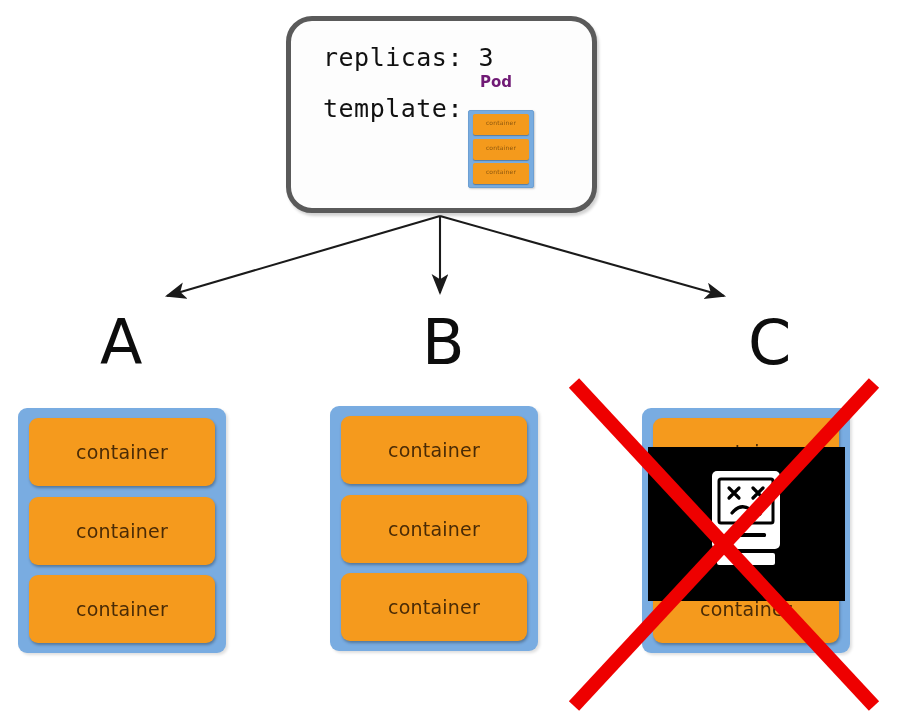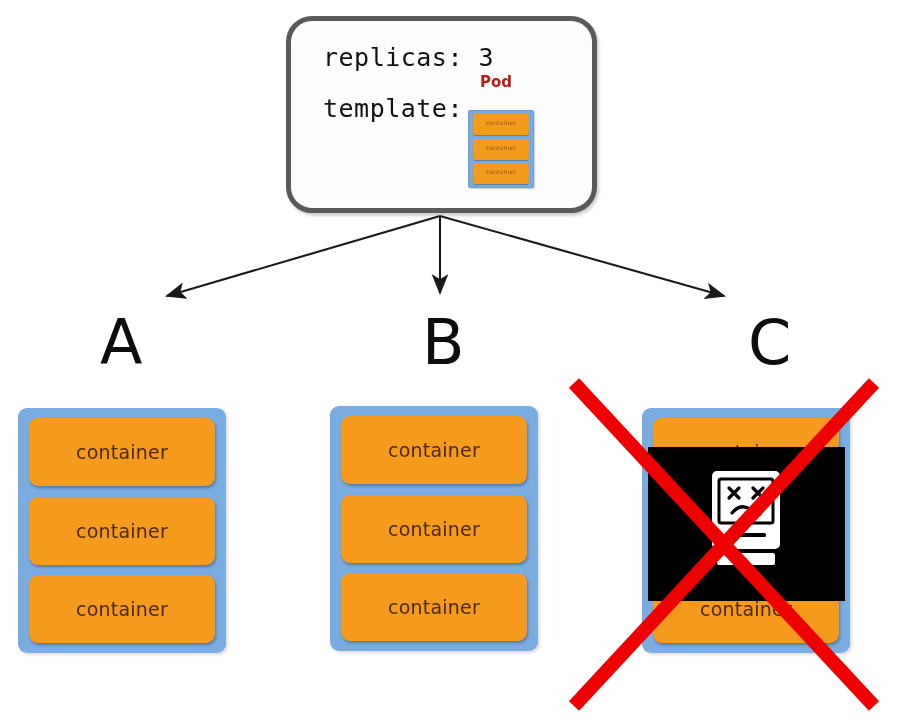--- a/index.html
+++ b/index.html
@@ -42,21 +42,21 @@
   .spec-template { left: 32px; top: 63px; margin-top: 10px; }
 
   
   .mini-pod-label {
     position: absolute;
     left: 480px;
     top: 73px;
     font-family: "DejaVu Sans", sans-serif;
     font-size: 15px;
     font-weight: 600;
-    color: #b91c1c;
+    color: #701a75;
   }
   .mini-pod {
     position: absolute;
     left: 468px;
     top: 110px;
     width: 66px;
     height: 78px;
     box-sizing: border-box;
     background: #78ace0;
     border: 1px solid #6d9fd2;

